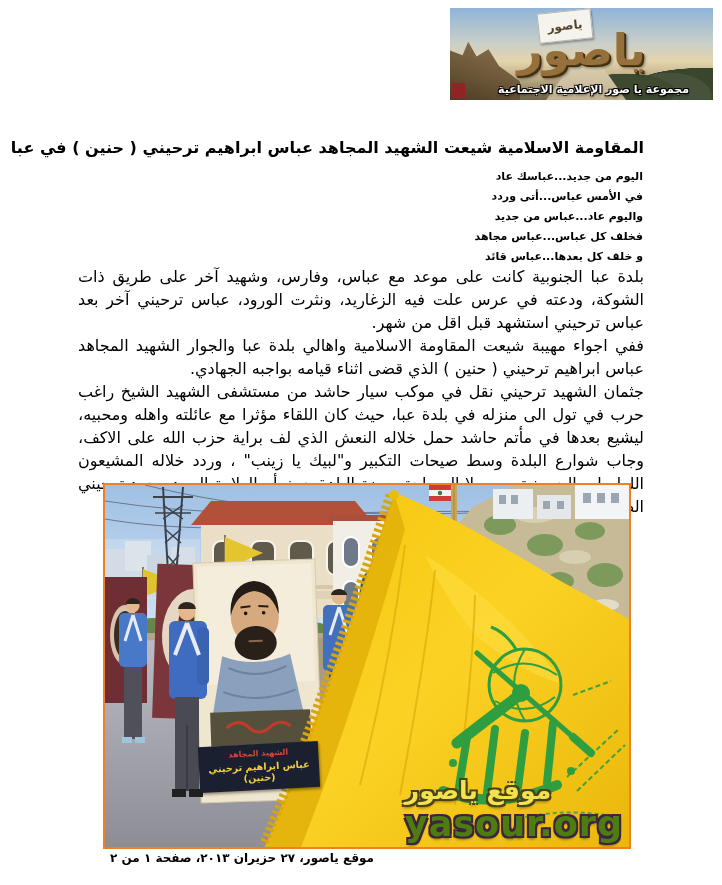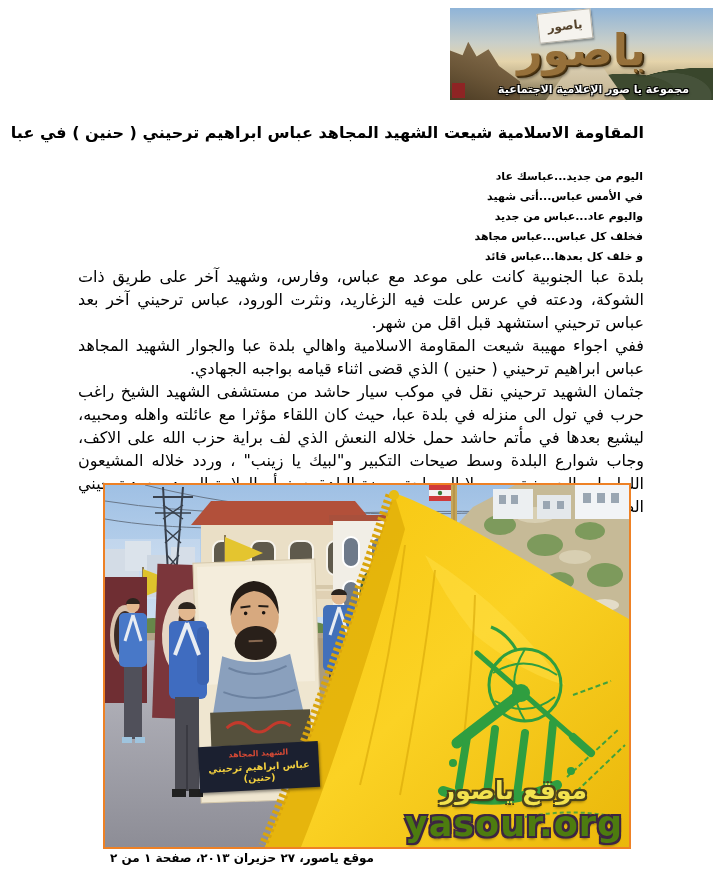--- a/index.html
+++ b/index.html
@@ -23,37 +23,37 @@
         text-shadow:1px 1px 0 #513813,2px 2px 0 #3c2a0e,3px 3px 3px rgba(0,0,0,.45);}
   .logo-sail{position:absolute;left:88px;top:3px;width:52px;height:28px;background:#f5f3ee;
         border:1px solid #b5b1a6;transform:rotate(-6deg);display:flex;align-items:center;justify-content:center;
         font-size:12px;font-weight:bold;color:#55432c;direction:rtl;box-shadow:1px 2px 2px rgba(0,0,0,.3);}
   .logo-tagline{position:absolute;left:0;right:0;bottom:4px;text-align:center;direction:rtl;
         font-size:11px;font-weight:bold;color:#ffffff;
         text-shadow:1px 1px 0 #000,-1px -1px 0 #000,1px -1px 0 #000,-1px 1px 0 #000,0 2px 3px rgba(0,0,0,.6);padding-left:24px;}
   .logo-redmark{position:absolute;left:2px;bottom:2px;width:13px;height:15px;background:#8e2424;}
 
   
-  .title{position:absolute;top:112px;left:78px;width:566px;text-align:left;direction:rtl;
+  .title{position:absolute;top:127px;left:78px;width:566px;text-align:left;direction:rtl;
          font-size:16px;font-weight:bold;white-space:nowrap;}
   .poem{position:absolute;top:167px;right:79px;direction:rtl;text-align:right;
         font-size:11px;font-weight:bold;line-height:20px;}
   .paras{position:absolute;top:265px;left:78px;width:566px;direction:rtl;text-align:justify;
          font-size:16px;font-weight:normal;line-height:23px;}
   .paras p{margin:0;}
 
   
   .photo{position:absolute;left:103px;top:483px;width:524px;height:362px;margin:0;
          border:2px solid #ee8125;background:#cfe0ef;overflow:hidden;}
   .scene{position:absolute;left:0;top:0;width:524px;height:362px;display:block;}
   .banner-band{position:absolute;left:94px;top:259px;width:120px;height:46px;background:#1b2030;
          transform:rotate(-3deg);text-align:center;direction:rtl;box-shadow:1px 2px 3px rgba(0,0,0,.4);}
   .banner-title{margin-top:5px;font-size:8px;font-weight:bold;color:#d44935;}
   .banner-caption{margin-top:3px;font-size:9.5px;font-weight:bold;color:#f2cf3f;}
-  .watermark{position:absolute;right:6px;bottom:4px;text-align:center;line-height:1.1;}
+  .watermark{position:absolute;right:6px;bottom:4px;text-align:left;line-height:1.1;}
   .wm-ar{font-size:25px;font-weight:bold;color:#f2e24e;direction:rtl;
          text-shadow:-2px -2px 0 #4a421c,2px -2px 0 #4a421c,-2px 2px 0 #4a421c,2px 2px 0 #4a421c,0 3px 3px rgba(0,0,0,.45);}
   .wm-en{font-size:35px;font-weight:bold;color:#4d7c0f;letter-spacing:1px;
          text-shadow:-2px -2px 0 #3c2542,2px -2px 0 #3c2542,-2px 2px 0 #3c2542,2px 2px 0 #3c2542,0 3px 3px rgba(0,0,0,.45);}
 
   
   .footer{position:absolute;left:78px;top:851px;width:296px;direction:rtl;text-align:right;
           font-size:12px;font-weight:bold;}
 </style>
 </head>
@@ -70,21 +70,21 @@
       <span>ياصور</span>
     </div>
     <div class="logo-tagline">مجموعة يا صور الإعلامية الاجتماعية</div>
     <div class="logo-redmark"></div>
   </div>
 
   <h1 class="title">المقاومة الاسلامية شيعت الشهيد المجاهد عباس ابراهيم ترحيني ( حنين ) في عبا</h1>
 
   <div class="poem">
     <div class="poem-line">اليوم من جديد...عباسك عاد</div>
-    <div class="poem-line">في الأمس عباس...أتى شهيد</div>
+    <div class="poem-line">في الأمس عباس...أتى وردد</div>
     <div class="poem-line">واليوم عاد...عباس من جديد</div>
     <div class="poem-line">فخلف كل عباس...عباس مجاهد</div>
     <div class="poem-line">و خلف كل بعدها...عباس قائد</div>
   </div>
 
   <div class="paras">
     <p>بلدة عبا الجنوبية كانت على موعد مع عباس، وفارس، وشهيد آخر على طريق ذات الشوكة، ودعته في عرس علت فيه الزغاريد، ونثرت الورود، عباس ترحيني آخر بعد عباس ترحيني استشهد قبل اقل من شهر.</p>
     <p>ففي اجواء مهيبة شيعت المقاومة الاسلامية واهالي بلدة عبا والجوار الشهيد المجاهد عباس ابراهيم ترحيني ( حنين ) الذي قضى اثناء قيامه بواجبه الجهادي.</p>
     <p>جثمان الشهيد ترحيني نقل في موكب سيار حاشد من مستشفى الشهيد الشيخ راغب حرب في تول الى منزله في بلدة عبا، حيث كان اللقاء مؤثرا مع عائلته واهله ومحبيه، ليشيع بعدها في مأتم حاشد حمل خلاله النعش الذي لف براية حزب الله على الاكف، وجاب شوارع البلدة وسط صيحات التكبير و"لبيك يا زينب" ، وردد خلاله المشيعون اللطميات الحسينية ، وصولا الى باحة روضة البلدة حيث أم العلامة السيد محمد ترحيني الصلاة على الجثمان ليوارى الثرى بعدها.</p>
   </div>

